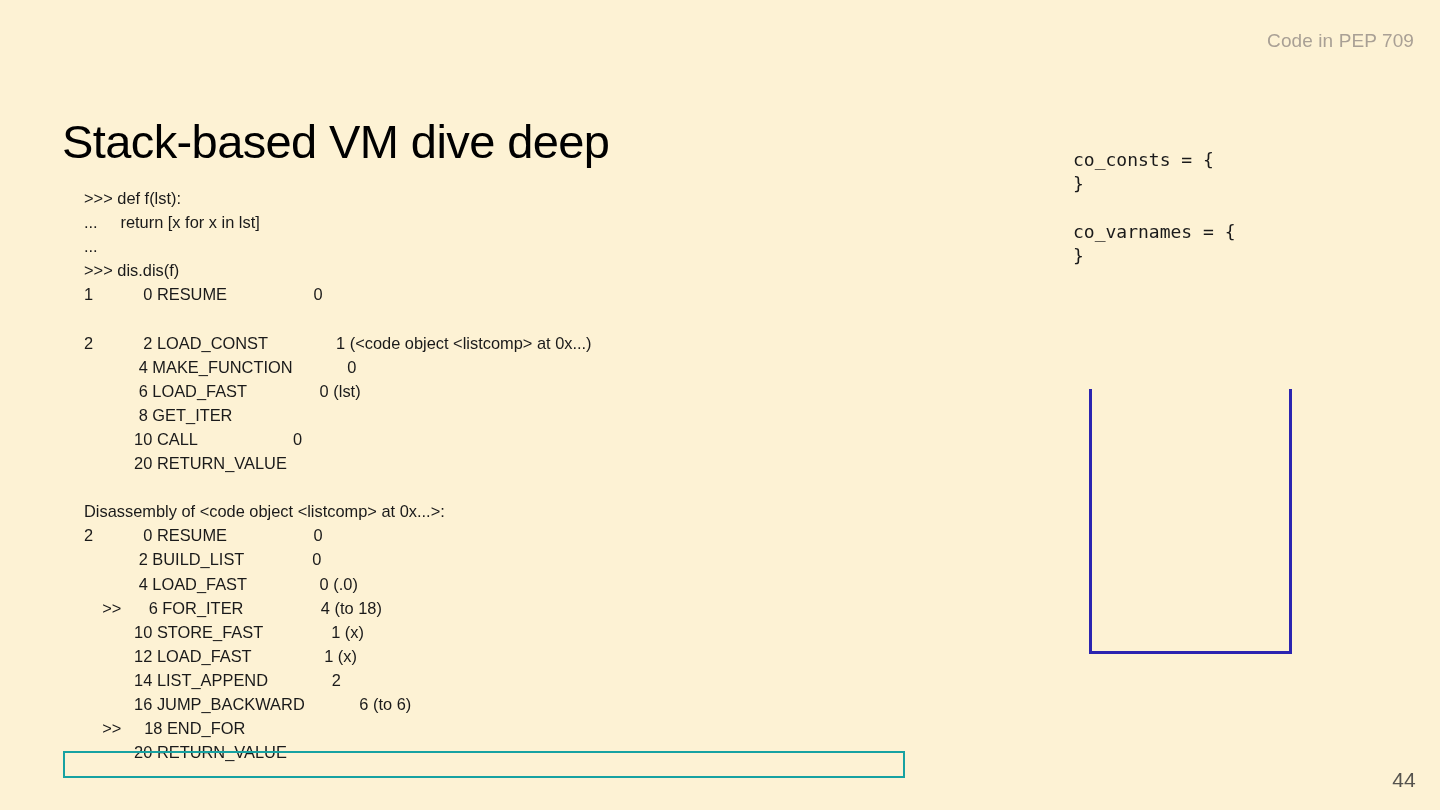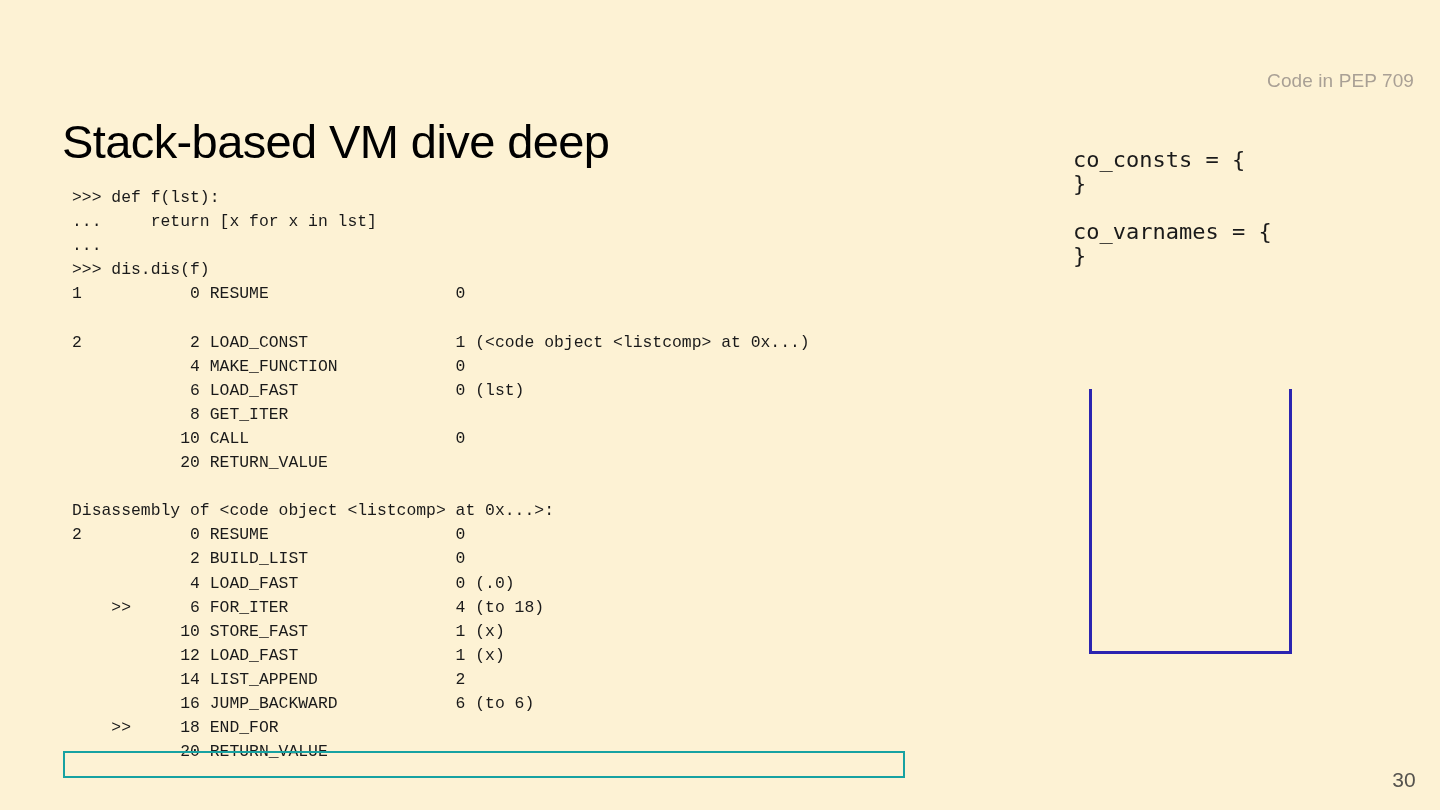--- a/index.html
+++ b/index.html
@@ -25,42 +25,41 @@
   .section-label {
     position: absolute;
     top: 30px;
     right: 26px;
     font-family: "Liberation Sans", sans-serif;
     font-size: 19px;
     font-weight: 400;
     color: #A9A095;
     letter-spacing: 0.1px;
     white-space: nowrap;
-    margin-top: 40px;
   }
 
   .slide-title {
     position: absolute;
     left: 62px;
     top: 84px;
     font-family: "Liberation Sans", sans-serif;
     font-size: 47px;
     font-weight: 300;
     color: #000000;
     letter-spacing: -0.6px;
     white-space: nowrap;
     line-height: 1.15;
   }
 
   
   .code-console {
     position: absolute;
-    left: 72px;
+    left: 84px;
     top: 186px;
-    font-family: Liberation Mono, monospace;
+    font-family: Liberation Sans, sans-serif;
     font-size: 16.4px;
     line-height: 24.1px;
     color: #1A1A1A;
     white-space: pre;
     letter-spacing: 0px;
   }
   .code-console .line {
     height: 24.1px;
     white-space: pre;
   }
@@ -80,21 +79,21 @@
     background: transparent;
     pointer-events: none;
   }
 
   
   .side-code {
     position: absolute;
     left: 1073px;
     top: 148px;
     font-family: "DejaVu Sans Mono", "Liberation Mono", monospace;
-    font-size: 22px;
+    font-size: 18px;
     line-height: 24.1px;
     color: #1A1A1A;
     white-space: pre;
   }
   .side-code .line {
     height: 24.1px;
     white-space: pre;
   }
   .side-code .line.blank {
     height: 24.1px;
@@ -137,15 +136,15 @@
   <h1 class="slide-title">Stack-based VM dive deep</h1>
 
   <div class="code-console"><div class="line">&gt;&gt;&gt; def f(lst):</div><div class="line">...     return [x for x in lst]</div><div class="line">...</div><div class="line">&gt;&gt;&gt; dis.dis(f)</div><div class="line">1           0 RESUME                   0</div><div class="line blank">&nbsp;</div><div class="line">2           2 LOAD_CONST               1 (&lt;code object &lt;listcomp&gt; at 0x...)</div><div class="line">            4 MAKE_FUNCTION            0</div><div class="line">            6 LOAD_FAST                0 (lst)</div><div class="line">            8 GET_ITER</div><div class="line">           10 CALL                     0</div><div class="line">           20 RETURN_VALUE</div><div class="line blank">&nbsp;</div><div class="line">Disassembly of &lt;code object &lt;listcomp&gt; at 0x...&gt;:</div><div class="line">2           0 RESUME                   0</div><div class="line">            2 BUILD_LIST               0</div><div class="line">            4 LOAD_FAST                0 (.0)</div><div class="line">    &gt;&gt;      6 FOR_ITER                 4 (to 18)</div><div class="line">           10 STORE_FAST               1 (x)</div><div class="line">           12 LOAD_FAST                1 (x)</div><div class="line">           14 LIST_APPEND              2</div><div class="line">           16 JUMP_BACKWARD            6 (to 6)</div><div class="line">    &gt;&gt;     18 END_FOR</div><div class="line">           20 RETURN_VALUE</div></div>
 
   <div class="highlight-box"></div>
 
   <div class="side-code"><div class="line">co_consts = {</div><div class="line">}</div><div class="line blank">&nbsp;</div><div class="line">co_varnames = {</div><div class="line">}</div></div>
 
   <div class="stack-frame"></div>
 
-  <div class="page-number">30</div>
+  <div class="page-number">44</div>
 
 </div>
 
 </body></html>

